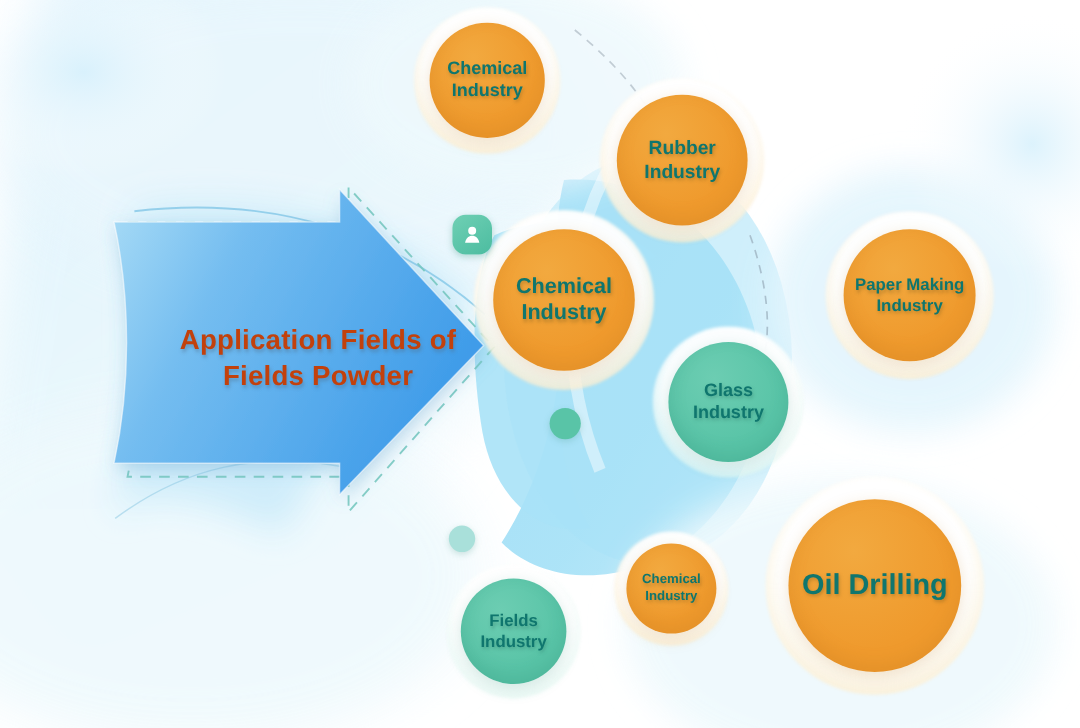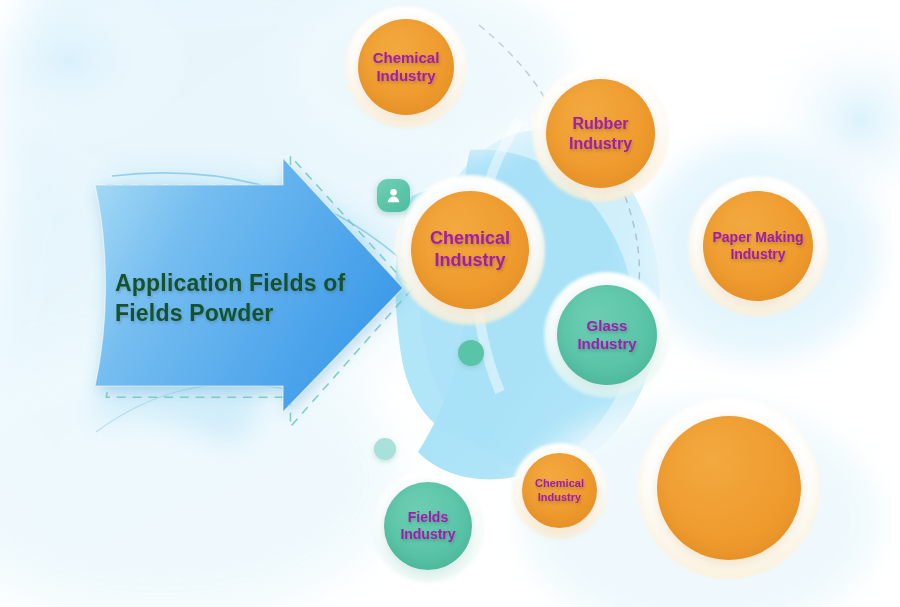--- a/index.html
+++ b/index.html
@@ -33,38 +33,39 @@
     left: 55px;
     top: 150px;
     width: 370px;
     height: 310px;
   }
   .arrow-label {
     position: absolute;
     left: 60px;
     top: 118px;
     width: 300px;
-    color: #14532d;
+    text-align: center;
+    color: #c2410c;
     font-weight: bold;
     font-size: 23px;
     line-height: 30px;
     letter-spacing: 0.2px;
     text-shadow: 1px 2px 3px rgba(80,110,140,0.45);
     pointer-events: none;
   }
 
   
   .bubble {
     position: absolute;
     border-radius: 50%;
     display: flex;
     align-items: center;
     justify-content: center;
     text-align: center;
-    color: #a21caf;
+    color: #0f766e;
     font-weight: bold;
     box-sizing: border-box;
   }
   .bubble .halo {
     position: absolute;
     left: 0; top: 0;
     width: 100%;
     height: 100%;
     border-radius: 50%;
   }
@@ -188,21 +189,21 @@
 
   <div id="bubble-layer">
       <div class="bubble orange" style="left: 345px; top: 6px; width: 122px; height: 122px;">
         <div class="halo" style="background: radial-gradient(circle at 50% 45%, rgba(255, 255, 255, 0.96) 0%, rgba(255, 255, 255, 0.96) 58%, rgba(253, 232, 190, 0.7) 78%, rgba(255, 255, 255, 0) 100%); filter: blur(1.5px);"></div>
         <div class="disc" style="left: 13px; top: 13px; width: 96px; height: 96px; background: radial-gradient(circle at 38% 30%, rgb(242, 169, 63) 0%, rgb(239, 154, 45) 62%, rgb(239, 154, 45) 100%); box-shadow: rgba(175, 105, 20, 0.18) 0px -6px 14px inset, rgba(200, 140, 50, 0.25) 0px 4px 12px;"></div>
         <div class="blabel" style="font-size: 15px;">
           <div>Chemical</div>
           <div>Industry</div>
         </div>
       </div>
-      <div class="bubble orange" style="left: 532px; top: 65px; width: 137px; height: 137px;">
+      <div class="bubble orange" style="left: 500px; top: 65px; width: 137px; height: 137px;">
         <div class="halo" style="background: radial-gradient(circle at 50% 45%, rgba(255, 255, 255, 0.96) 0%, rgba(255, 255, 255, 0.96) 58%, rgba(253, 232, 190, 0.7) 78%, rgba(255, 255, 255, 0) 100%); filter: blur(1.5px);"></div>
         <div class="disc" style="left: 14px; top: 14px; width: 109px; height: 109px; background: radial-gradient(circle at 38% 30%, rgb(242, 169, 63) 0%, rgb(239, 154, 45) 62%, rgb(239, 154, 45) 100%); box-shadow: rgba(175, 105, 20, 0.18) 0px -6px 14px inset, rgba(200, 140, 50, 0.25) 0px 4px 12px;"></div>
         <div class="blabel" style="font-size: 16px;">
           <div>Rubber</div>
           <div>Industry</div>
         </div>
       </div>
       <div class="bubble orange" style="left: 395px; top: 175px; width: 150px; height: 150px;">
         <div class="halo" style="background: radial-gradient(circle at 50% 45%, rgba(255, 255, 255, 0.96) 0%, rgba(255, 255, 255, 0.96) 58%, rgba(253, 232, 190, 0.7) 78%, rgba(255, 255, 255, 0) 100%); filter: blur(1.5px);"></div>
         <div class="disc" style="left: 16px; top: 16px; width: 118px; height: 118px; background: radial-gradient(circle at 38% 30%, rgb(242, 169, 63) 0%, rgb(239, 154, 45) 62%, rgb(239, 154, 45) 100%); box-shadow: rgba(175, 105, 20, 0.18) 0px -6px 14px inset, rgba(200, 140, 50, 0.25) 0px 4px 12px;"></div>
@@ -223,20 +224,23 @@
         <div class="halo" style="background: radial-gradient(circle at 50% 45%, rgba(255, 255, 255, 0.96) 0%, rgba(255, 255, 255, 0.96) 58%, rgba(214, 245, 236, 0.55) 78%, rgba(255, 255, 255, 0) 100%); filter: blur(1.5px);"></div>
         <div class="disc" style="left: 13px; top: 13px; width: 100px; height: 100px; background: radial-gradient(circle at 38% 30%, rgb(108, 205, 178) 0%, rgb(89, 196, 167) 62%, rgb(89, 196, 167) 100%); box-shadow: rgba(30, 120, 100, 0.18) 0px -6px 14px inset, rgba(70, 160, 140, 0.25) 0px 4px 12px;"></div>
         <div class="blabel" style="font-size: 15px;">
           <div>Glass</div>
           <div>Industry</div>
         </div>
       </div>
       <div class="bubble orange" style="left: 638px; top: 397px; width: 182px; height: 182px;">
         <div class="halo" style="background: radial-gradient(circle at 50% 45%, rgba(255, 255, 255, 0.96) 0%, rgba(255, 255, 255, 0.96) 58%, rgba(253, 232, 190, 0.7) 78%, rgba(255, 255, 255, 0) 100%); filter: blur(1.5px);"></div>
         <div class="disc" style="left: 19px; top: 19px; width: 144px; height: 144px; background: radial-gradient(circle at 38% 30%, rgb(242, 169, 63) 0%, rgb(239, 154, 45) 62%, rgb(239, 154, 45) 100%); box-shadow: rgba(175, 105, 20, 0.18) 0px -6px 14px inset, rgba(200, 140, 50, 0.25) 0px 4px 12px;"></div>
+        <div class="blabel" style="font-size: 24px;">
+          <div>Oil Drilling</div>
+        </div>
       </div>
       <div class="bubble orange" style="left: 512px; top: 443px; width: 95px; height: 95px;">
         <div class="halo" style="background: radial-gradient(circle at 50% 45%, rgba(255, 255, 255, 0.96) 0%, rgba(255, 255, 255, 0.96) 58%, rgba(253, 232, 190, 0.7) 78%, rgba(255, 255, 255, 0) 100%); filter: blur(1.5px);"></div>
         <div class="disc" style="left: 10px; top: 10px; width: 75px; height: 75px; background: radial-gradient(circle at 38% 30%, rgb(242, 169, 63) 0%, rgb(239, 154, 45) 62%, rgb(239, 154, 45) 100%); box-shadow: rgba(175, 105, 20, 0.18) 0px -6px 14px inset, rgba(200, 140, 50, 0.25) 0px 4px 12px;"></div>
         <div class="blabel" style="font-size: 11px;">
           <div>Chemical</div>
           <div>Industry</div>
         </div>
       </div>
       <div class="bubble teal" style="left: 372px; top: 470px; width: 112px; height: 112px;">

